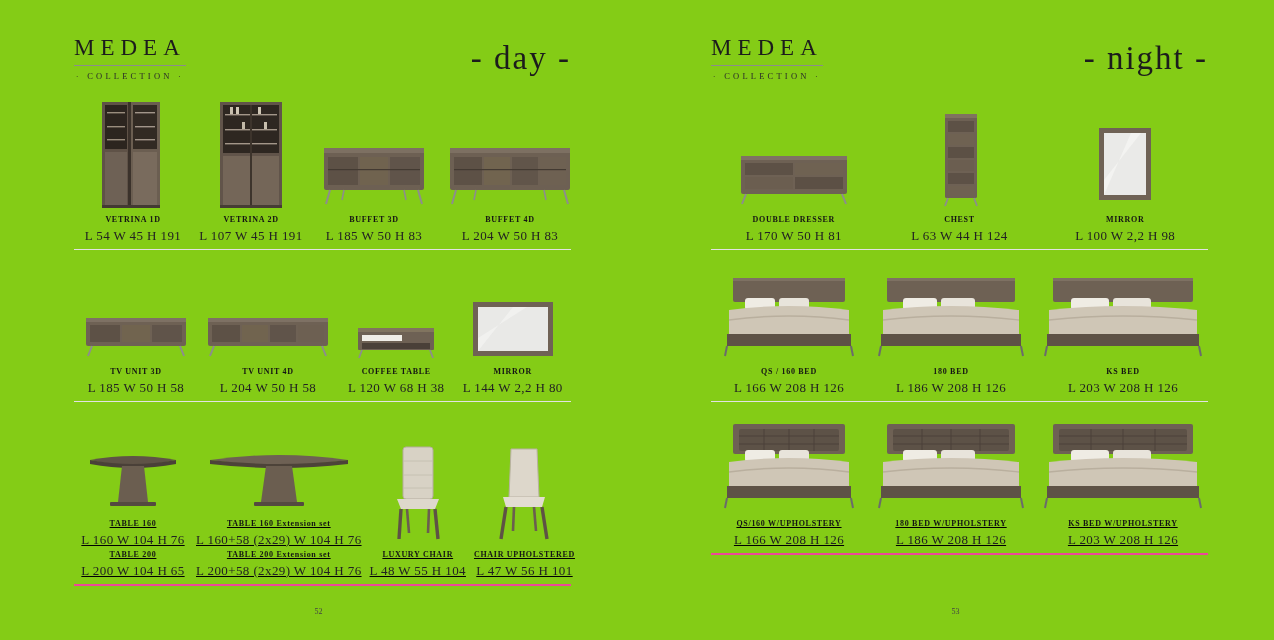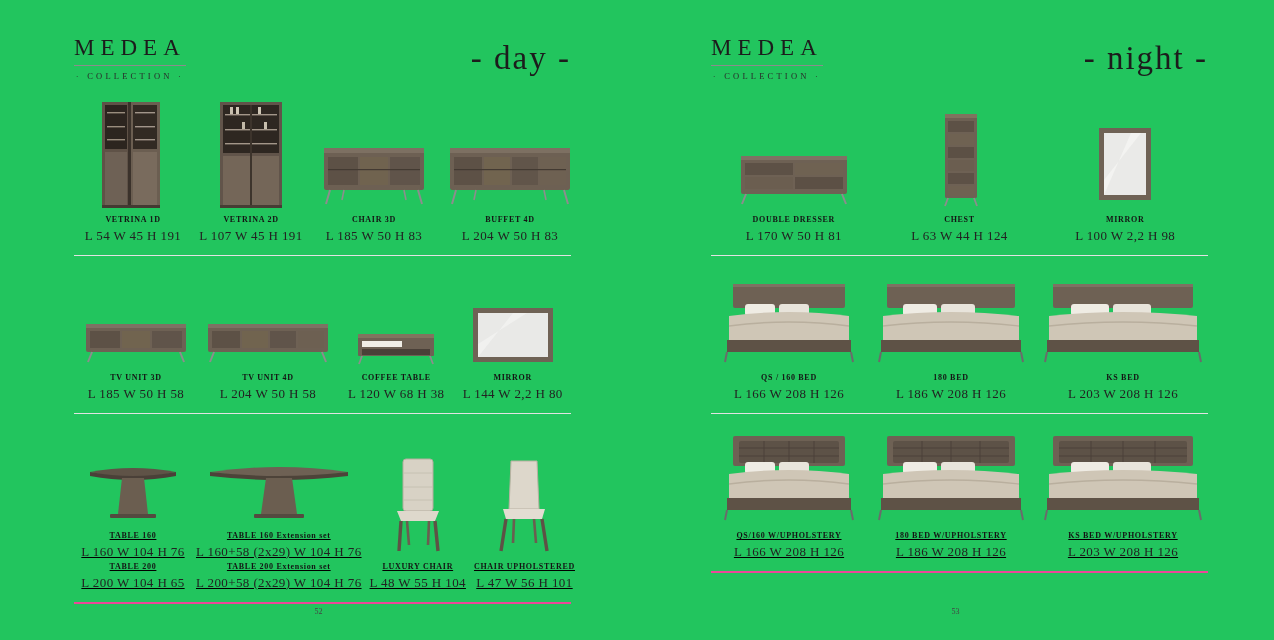--- a/index.html
+++ b/index.html
@@ -12,21 +12,21 @@
   }
   .spread {
     position: relative;
     width: 1274px; height: 640px;
     display: flex;
   }
   .page {
     position: relative;
     width: 637px; height: 640px;
     padding: 0;
-    background: #22c55e;
+    background: #84cc16;
   }
   .page-inner {
     position: absolute;
     left: 34px; right: 34px; top: 0; bottom: 0;
   }
   
   .brand-block {
     position: absolute;
     top: 36px;
     left: 40px;
@@ -65,21 +65,20 @@
     margin-left: 13px;
   }
 
   
   .rows { position: absolute; left: 40px; right: 32px; top: 98px; }
   .row {
     display: flex;
     align-items: flex-end;
     border-bottom: 1px solid #e2e2e2;
     min-height: 152px;
-    padding-bottom: 6px;
   }
   .row.last { border-bottom: 2px solid #ec4899; text-decoration: underline; }
   .cell {
     flex: 1 1 0;
     display: flex;
     flex-direction: column;
     align-items: center;
     justify-content: flex-end;
     padding: 0 4px 4px 4px;
     min-height: 150px;
@@ -208,21 +207,21 @@
                   <rect x="76" y="19" width="30" height="28" fill="#60544a"></rect>
                   <rect x="14" y="31" width="92" height="1.2" fill="#433a32"></rect>
                   <path d="M16 52 L12 66" stroke="#8d8d8d" stroke-width="2"></path>
                   <path d="M104 52 L108 66" stroke="#8d8d8d" stroke-width="2"></path>
                   <path d="M30 52 L28 62" stroke="#8d8d8d" stroke-width="1.6"></path>
                   <path d="M90 52 L92 62" stroke="#8d8d8d" stroke-width="1.6"></path>
                 </g>
               </svg>
             </div>
             <div class="cap-group">
-              <div class="cap-name">CHAIR 3D</div>
+              <div class="cap-name">BUFFET 3D</div>
               <div class="cap-dim">L 185 W 50 H 83</div>
             </div>
           </div>
 
           <div class="cell">
             <div class="art">
               <svg width="136" height="70" viewBox="0 0 136 70">
                 <g>
                   <rect x="8" y="10" width="120" height="42" rx="2" fill="#6d6053"></rect>
                   <rect x="8" y="10" width="120" height="5" fill="#7d7062"></rect>

